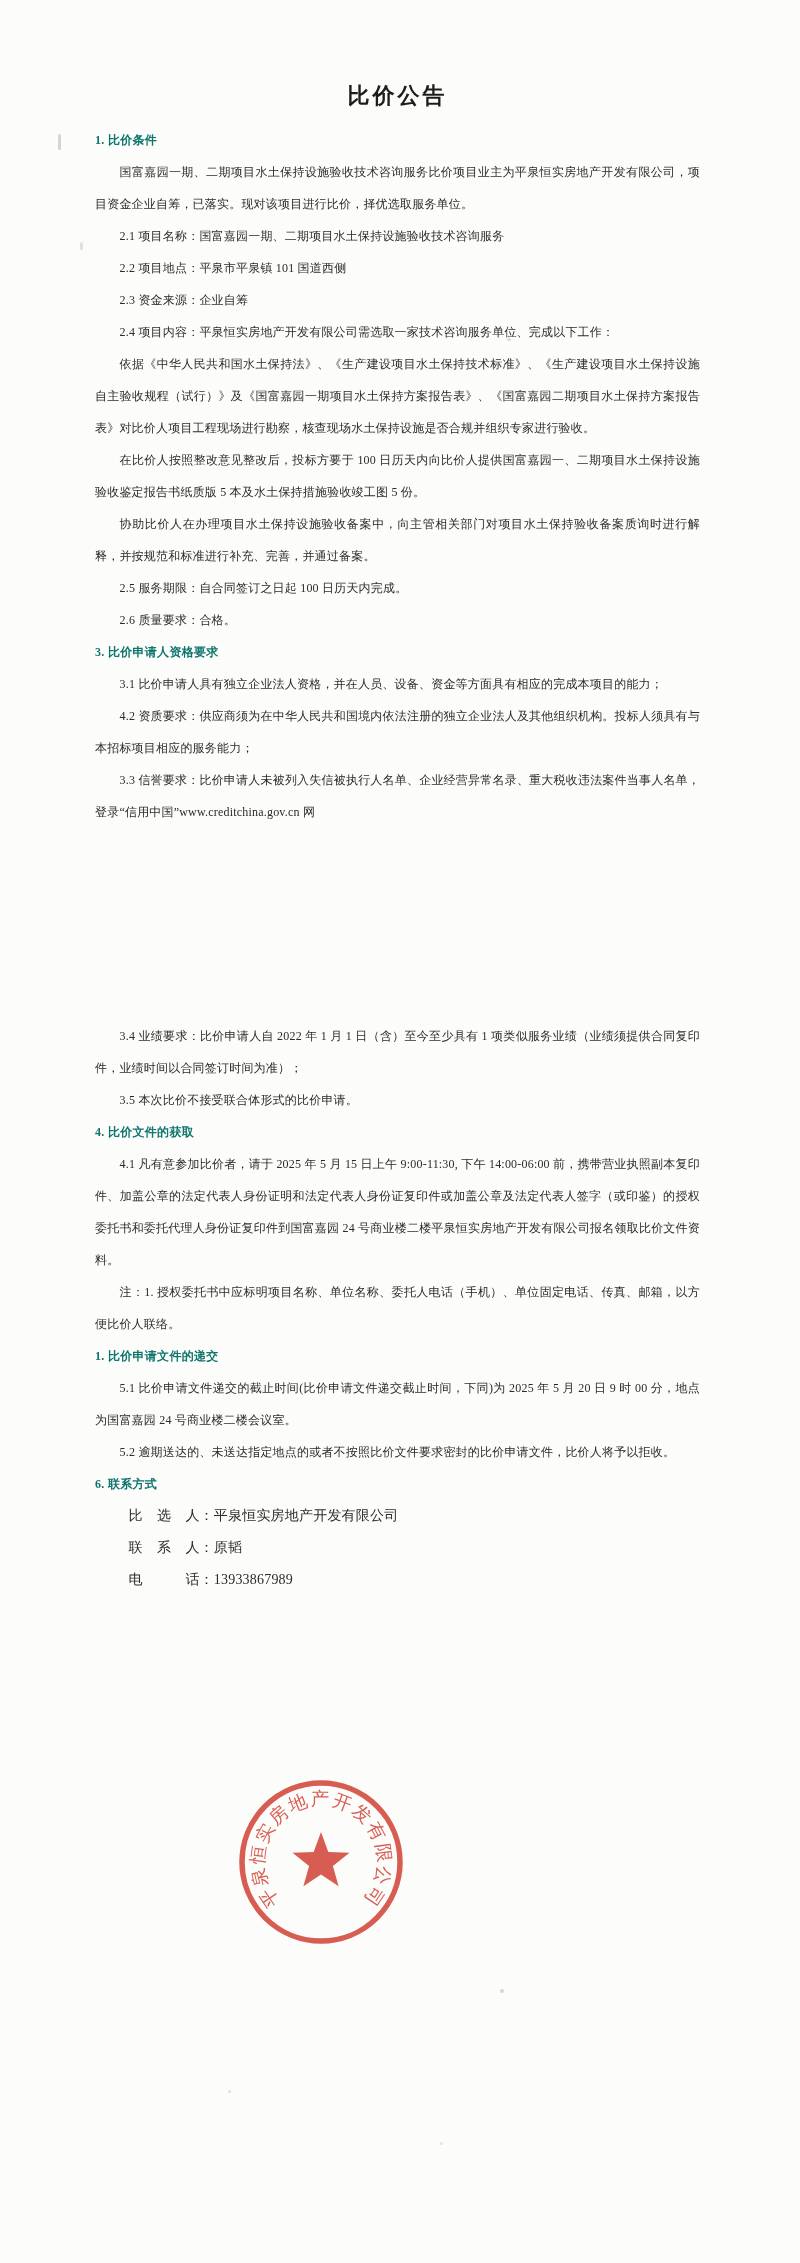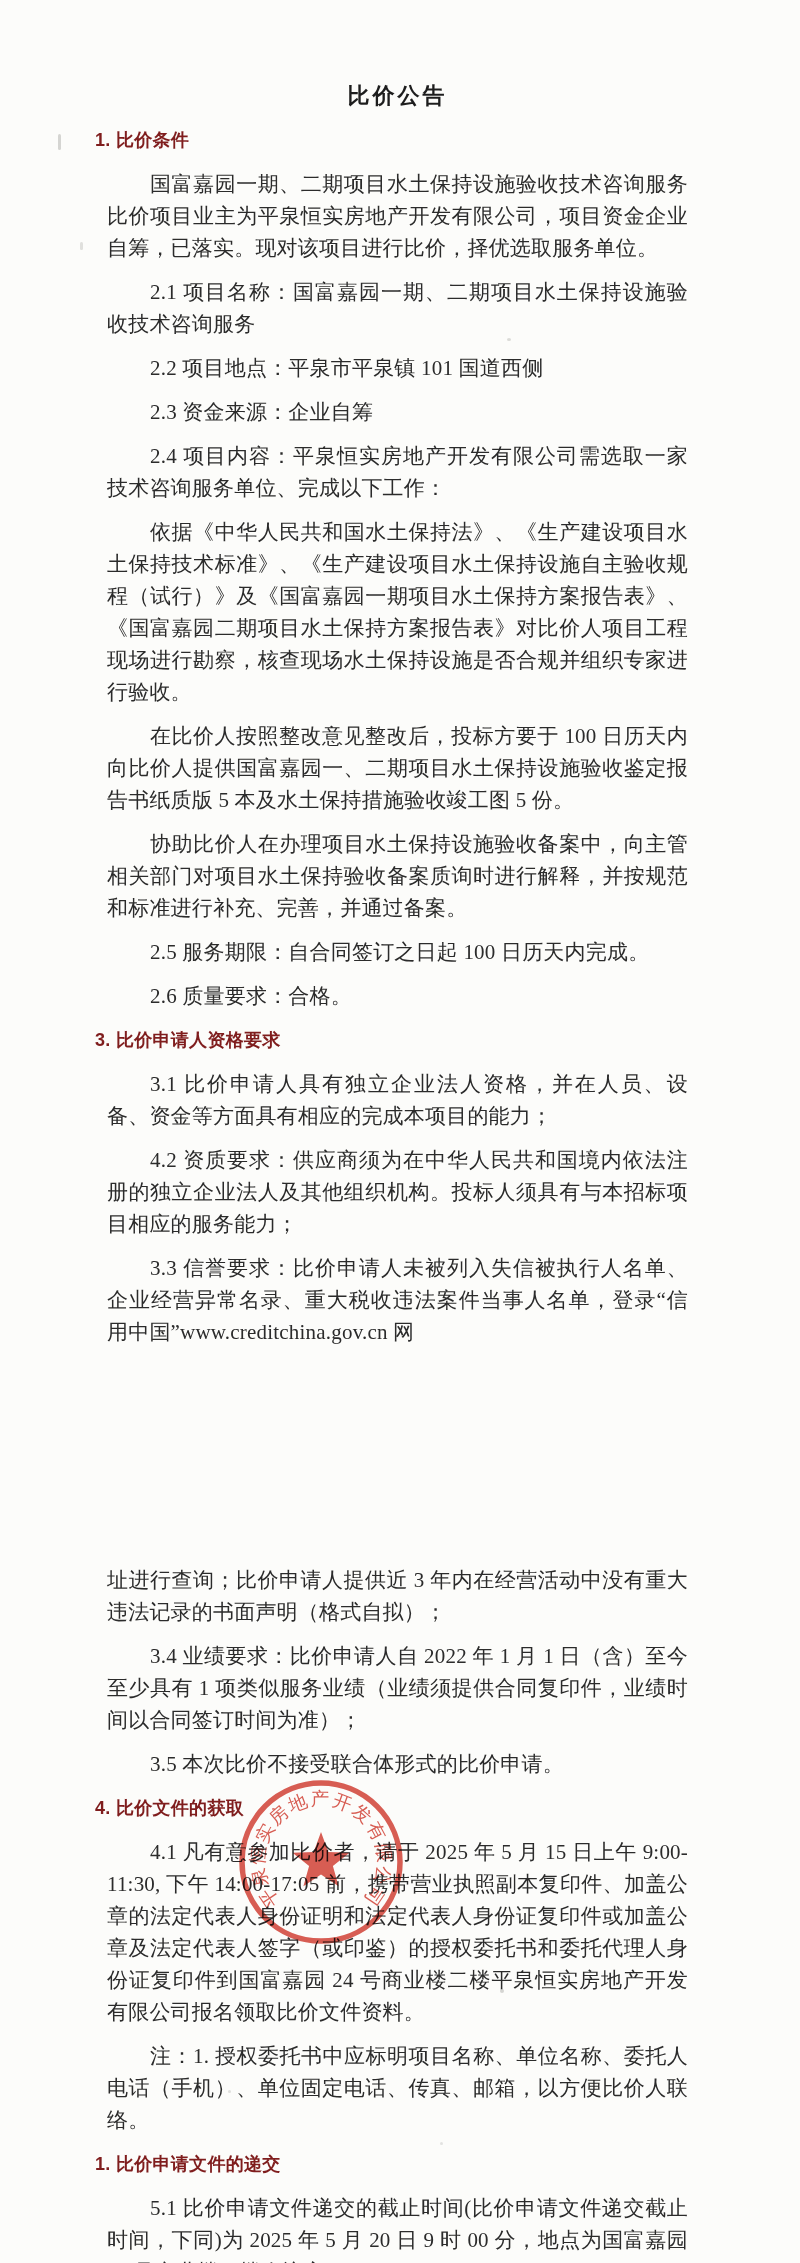--- a/index.html
+++ b/index.html
@@ -22,30 +22,30 @@
     margin: 0 0 8px 0;
     text-align: center;
     font-family: "Liberation Sans", "DejaVu Sans", sans-serif;
     font-weight: 700;
     font-size: 22px;
     letter-spacing: 3px;
     color: #1d1d1d;
     line-height: 40px;
   }
   .h {
-    font-family: Liberation Sans, sans-serif;
+    font-family: Liberation Serif, serif;
     font-weight: 700;
-    font-size: 18px;
+    font-size: 12px;
     line-height: 32px;
-    color: #7f1d1d;
+    color: #0f766e;
     letter-spacing: 0.3px;
   }
   .p {
-    margin: 12px;
-    font-size: 21px;
+    margin: 0;
+    font-size: 12px;
     line-height: 32px;
     text-align: justify;
     text-indent: 2.05em;
     letter-spacing: 0.2px;
     color: #2b2b2b;
   }
   .p.cont { text-indent: 0; }
   .page-gap { height: 192px; }
   .contact { margin-left: 2.1em; }
   .c-line {
@@ -91,25 +91,24 @@
   <p class="p">协助比价人在办理项目水土保持设施验收备案中，向主管相关部门对项目水土保持验收备案质询时进行解释，并按规范和标准进行补充、完善，并通过备案。</p>
   <p class="p">2.5 服务期限：自合同签订之日起 100 日历天内完成。</p>
   <p class="p">2.6 质量要求：合格。</p>
   <div class="h">3. 比价申请人资格要求</div>
   <p class="p">3.1 比价申请人具有独立企业法人资格，并在人员、设备、资金等方面具有相应的完成本项目的能力；</p>
   <p class="p">4.2 资质要求：供应商须为在中华人民共和国境内依法注册的独立企业法人及其他组织机构。投标人须具有与本招标项目相应的服务能力；</p>
   <p class="p">3.3 信誉要求：比价申请人未被列入失信被执行人名单、企业经营异常名录、重大税收违法案件当事人名单，登录“信用中国”www.creditchina.gov.cn 网</p>
 
   <div class="page-gap"></div>
 
-  <p class="p cont">址进行查询；比价申请人提供近 3 年内在经营活动中没有重大违法记录的书面声明（格式自拟）；</p>
   <p class="p">3.4 业绩要求：比价申请人自 2022 年 1 月 1 日（含）至今至少具有 1 项类似服务业绩（业绩须提供合同复印件，业绩时间以合同签订时间为准）；</p>
   <p class="p">3.5 本次比价不接受联合体形式的比价申请。</p>
   <div class="h">4. 比价文件的获取</div>
-  <p class="p">4.1 凡有意参加比价者，请于 2025 年 5 月 15 日上午 9:00-11:30, 下午 14:00-17:05 前，携带营业执照副本复印件、加盖公章的法定代表人身份证明和法定代表人身份证复印件或加盖公章及法定代表人签字（或印鉴）的授权委托书和委托代理人身份证复印件到国富嘉园 24 号商业楼二楼平泉恒实房地产开发有限公司报名领取比价文件资料。</p>
+  <p class="p">4.1 凡有意参加比价者，请于 2025 年 5 月 15 日上午 9:00-11:30, 下午 14:00-06:00 前，携带营业执照副本复印件、加盖公章的法定代表人身份证明和法定代表人身份证复印件或加盖公章及法定代表人签字（或印鉴）的授权委托书和委托代理人身份证复印件到国富嘉园 24 号商业楼二楼平泉恒实房地产开发有限公司报名领取比价文件资料。</p>
   <p class="p">注：1. 授权委托书中应标明项目名称、单位名称、委托人电话（手机）、单位固定电话、传真、邮箱，以方便比价人联络。</p>
   <div class="h">1. 比价申请文件的递交</div>
   <p class="p">5.1 比价申请文件递交的截止时间(比价申请文件递交截止时间，下同)为 2025 年 5 月 20 日 9 时 00 分，地点为国富嘉园 24 号商业楼二楼会议室。</p>
   <p class="p">5.2 逾期送达的、未送达指定地点的或者不按照比价文件要求密封的比价申请文件，比价人将予以拒收。</p>
   <div class="h">6. 联系方式</div>
 
   <div class="contact">
     <div class="c-line">
       <span class="c-label">比　选　人：</span><span>平泉恒实房地产开发有限公司</span>
     </div>

